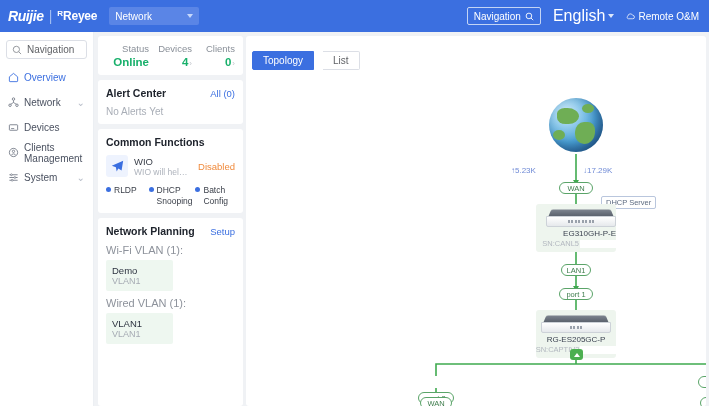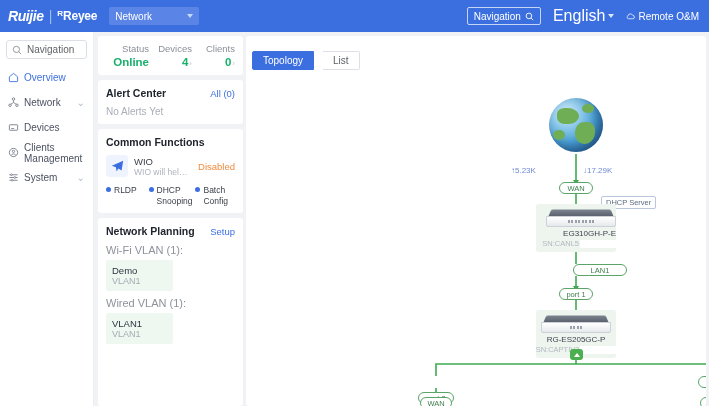--- a/index.html
+++ b/index.html
@@ -534,21 +534,21 @@
             <span class="led"></span>
           </div>
         </div>
         <div class="dev-name">EG310GH-P-E</div>
         <div class="dev-sn">
           <span>SN:CANL5</span>
           <span class="sn-mask"></span>
         </div>
       </div>
 
-      <div class="pill" style="left:327px; top:228px; width:54px;">LAN1</div>
+      <div class="pill" style="left:315px; top:228px; width:30px;">LAN1</div>
 
       <div class="pill" style="left:313px; top:252px; width:34px;">port 1</div>
 
       <div class="devnode" style="left:290px; top:274px; width:80px; height:48px;">
         <div class="dev-img">
           <div class="top"></div>
           <div class="front">
             <span class="led"></span>
             <span class="led"></span>
             <span class="led"></span>

